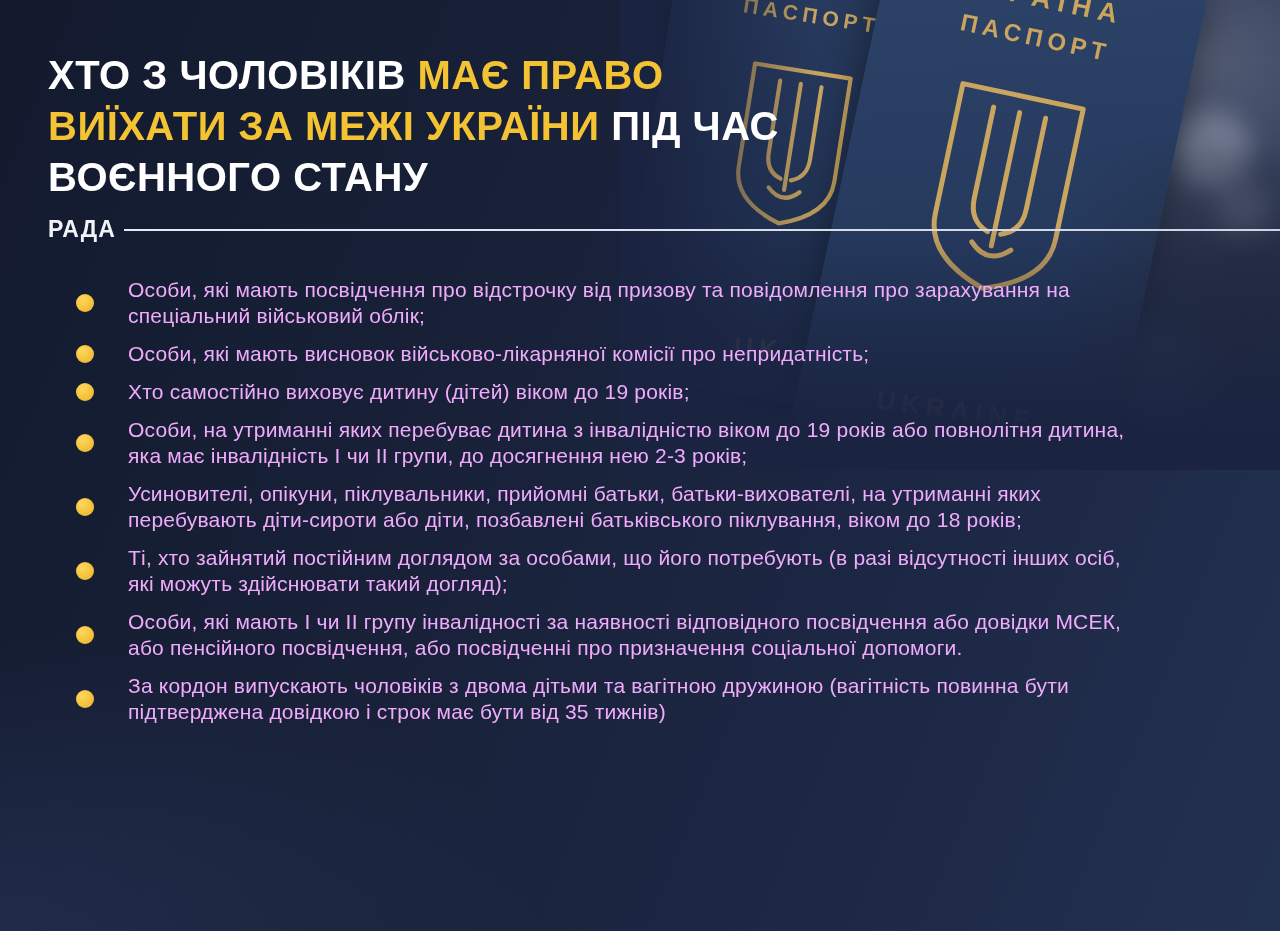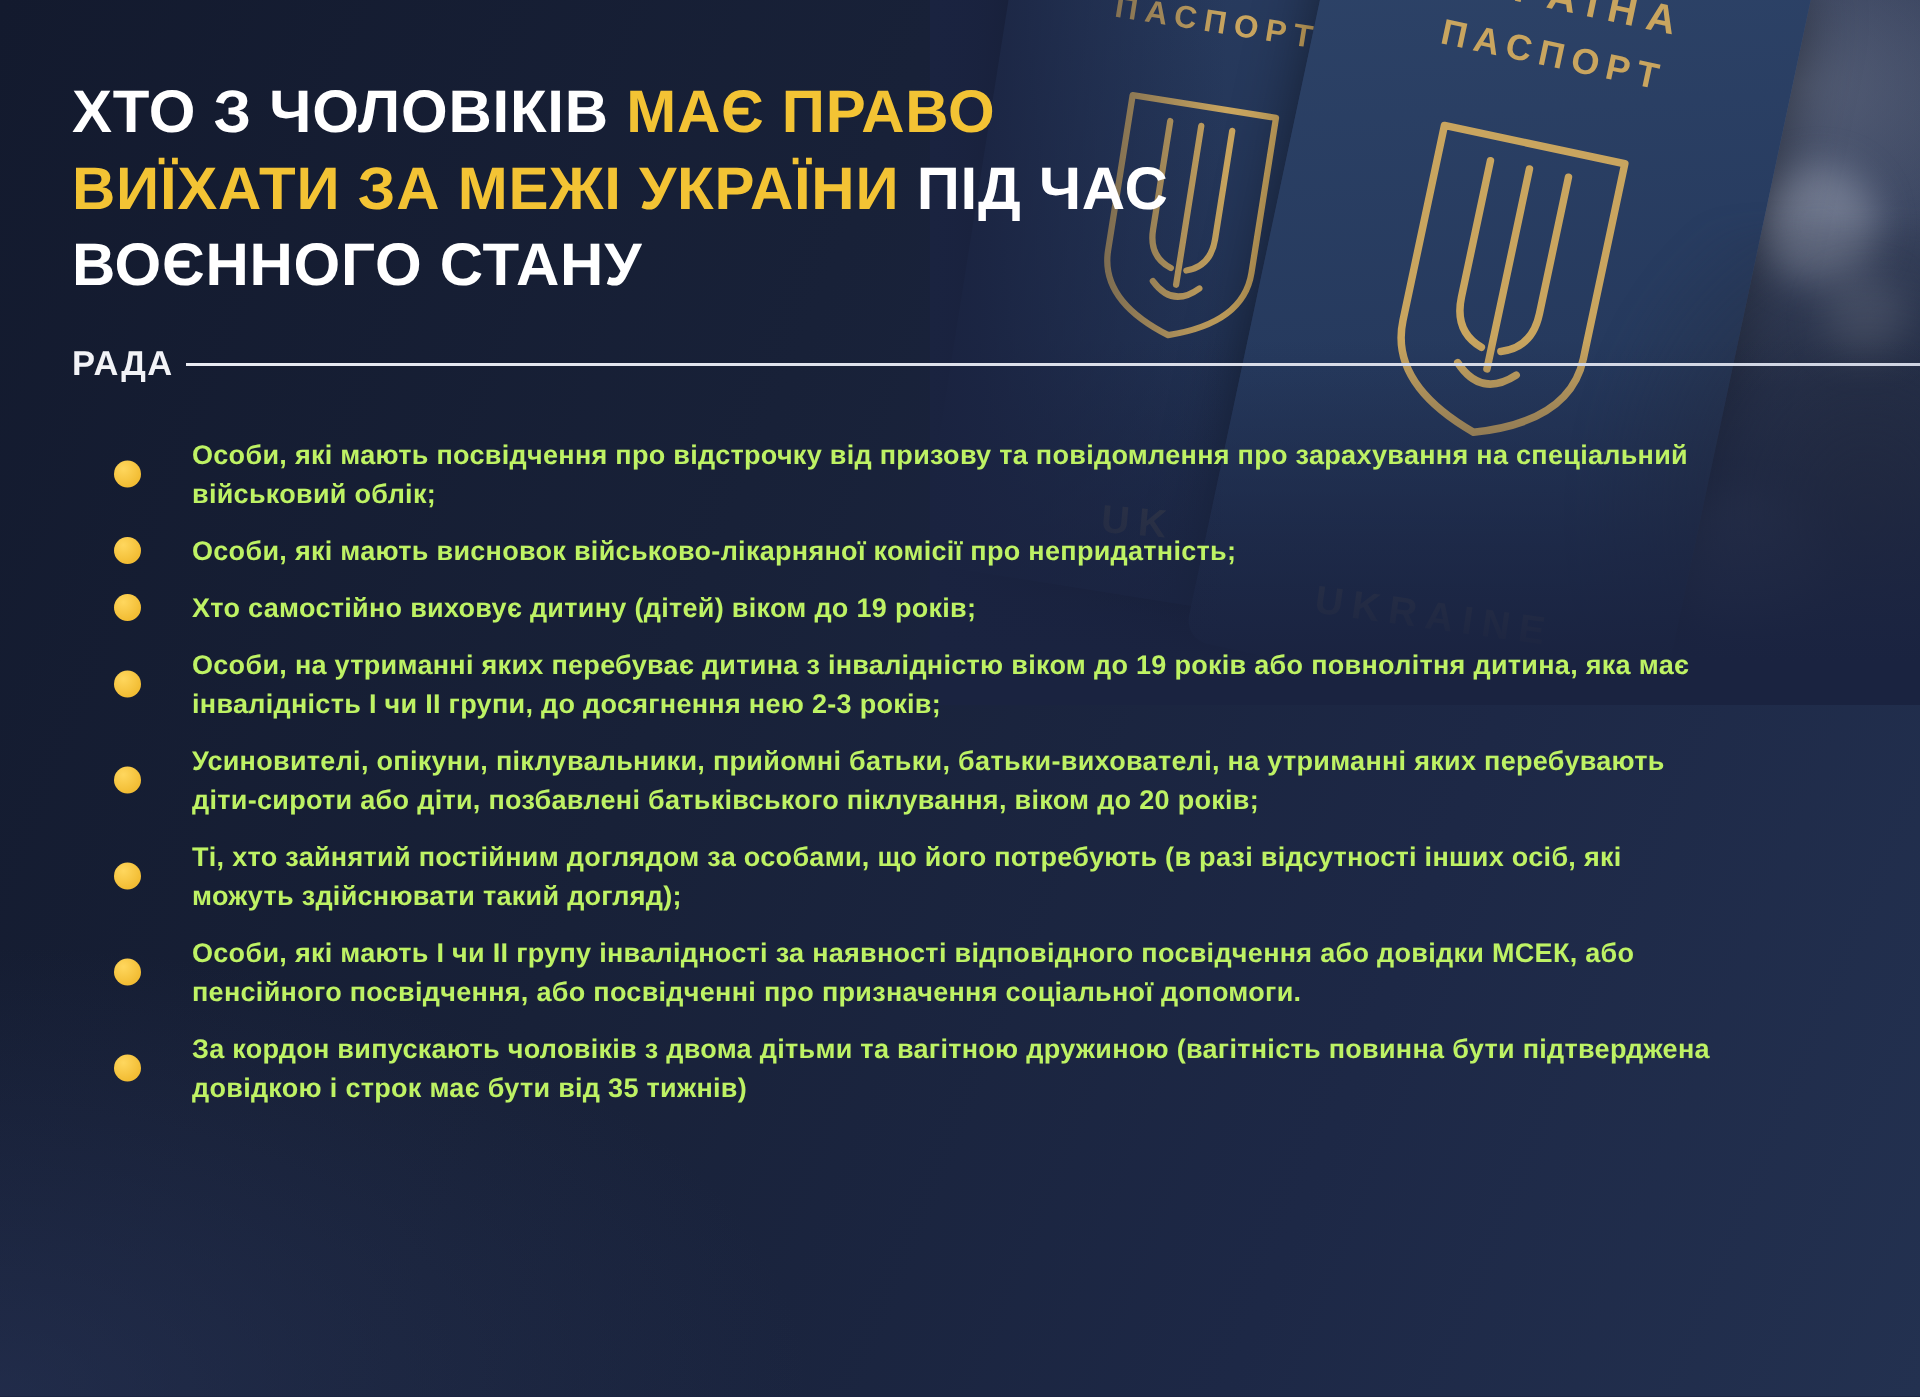--- a/index.html
+++ b/index.html
@@ -66,33 +66,33 @@
       linear-gradient(0deg,#1a2340 6%,rgba(26,35,64,.65) 24%,rgba(26,35,64,0) 52%);
   }
   
   .content { position:absolute; inset:0; z-index:2; padding-left:48px; }
   h1.title {
     margin-top:50px; width:860px;
     font-size:40px; line-height:51px; font-weight:bold; letter-spacing:.5px;
     color:#ffffff; text-transform:uppercase;
   }
   h1.title .yellow { color:#f3c334; }
-  .rada-row { display:flex; align-items:center; margin-top:26px; padding-right:0; }
+  .rada-row { display:flex; align-items:center; margin-top:13px; padding-right:0; }
   .rada-label { font-size:23px; font-weight:bold; letter-spacing:1px; color:#f2f3f7; }
   .rada-line { flex:1; height:2px; margin-left:8px; background:linear-gradient(90deg,#e9ebf2,#cfd4e2); }
   ul.rules { list-style:none; margin-top:34px; padding-left:28px; padding-right:40px; }
   ul.rules li { display:flex; align-items:center; margin-bottom:12px; }
   .bullet {
     width:18px; height:18px; border-radius:50%; flex-shrink:0;
     background:radial-gradient(circle at 35% 30%,#ffd75e,#f2bd34 70%);
     margin-right:34px;
   }
   .rule-text {
-    font-size:18px; line-height:26px; font-weight:bold; letter-spacing:.2px;
-    color:#bef264; max-width:1020px;
+    font-size:21px; line-height:26px; font-weight:normal; letter-spacing:.2px;
+    color:#f0abfc; max-width:1020px;
   }
 </style>
 </head>
 <body>
 
 <div class="bg"></div>
 
 <div class="photo-zone">
   <div class="photo-bg"></div>
   <div class="bokeh b1"></div>
@@ -159,21 +159,21 @@
     <li>
       <span class="bullet"></span>
       <span class="rule-text">Хто самостійно виховує дитину (дітей) віком до 19 років;</span>
     </li>
     <li>
       <span class="bullet"></span>
       <span class="rule-text">Особи, на утриманні яких перебуває дитина з інвалідністю віком до 19 років або повнолітня дитина, яка має інвалідність І чи ІІ групи, до досягнення нею 2-3 років;</span>
     </li>
     <li>
       <span class="bullet"></span>
-      <span class="rule-text">Усиновителі, опікуни, піклувальники, прийомні батьки, батьки-вихователі, на утриманні яких перебувають діти-сироти або діти, позбавлені батьківського піклування, віком до 20 років;</span>
+      <span class="rule-text">Усиновителі, опікуни, піклувальники, прийомні батьки, батьки-вихователі, на утриманні яких перебувають діти-сироти або діти, позбавлені батьківського піклування, віком до 18 років;</span>
     </li>
     <li>
       <span class="bullet"></span>
       <span class="rule-text">Ті, хто зайнятий постійним доглядом за особами, що його потребують (в разі відсутності інших осіб, які можуть здійснювати такий догляд);</span>
     </li>
     <li>
       <span class="bullet"></span>
       <span class="rule-text">Особи, які мають І чи ІІ групу інвалідності за наявності відповідного посвідчення або довідки МСЕК, або пенсійного посвідчення, або посвідченні про призначення соціальної допомоги.</span>
     </li>
     <li>

